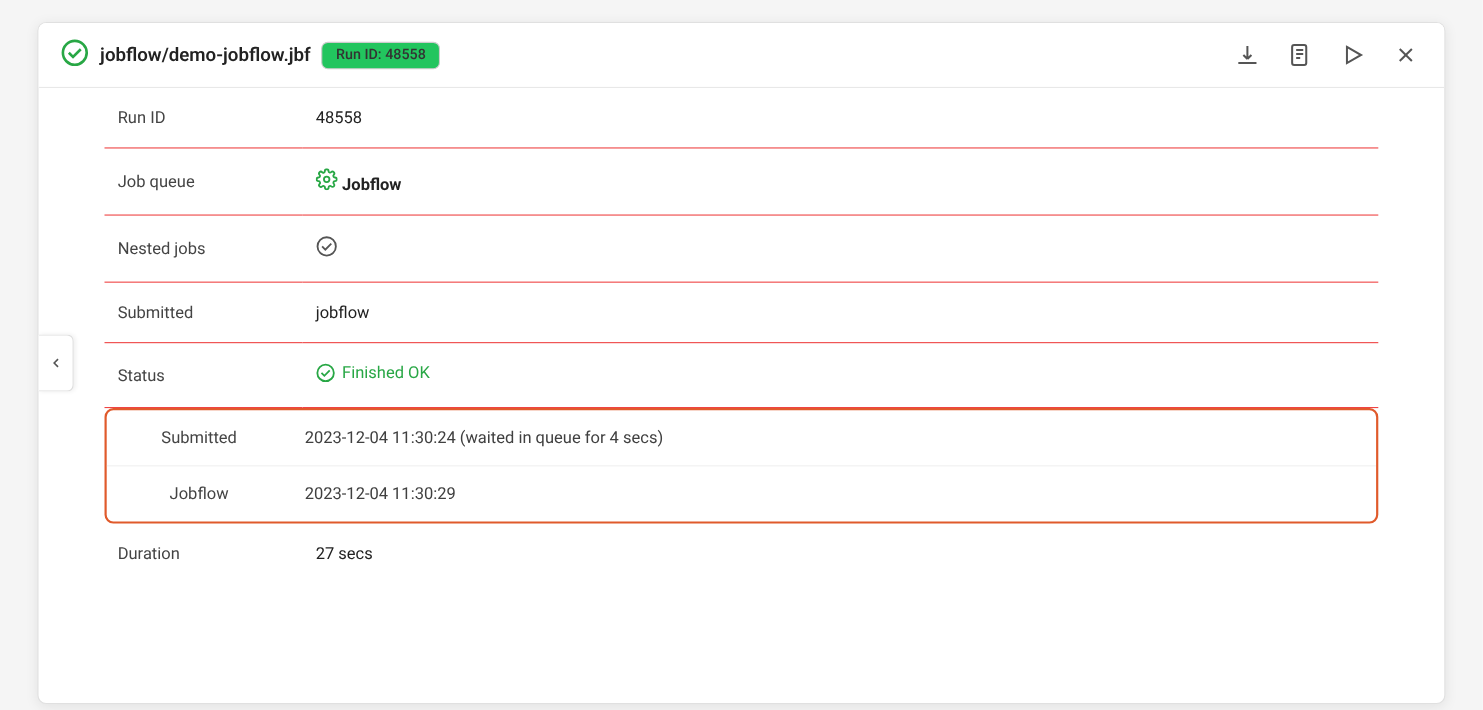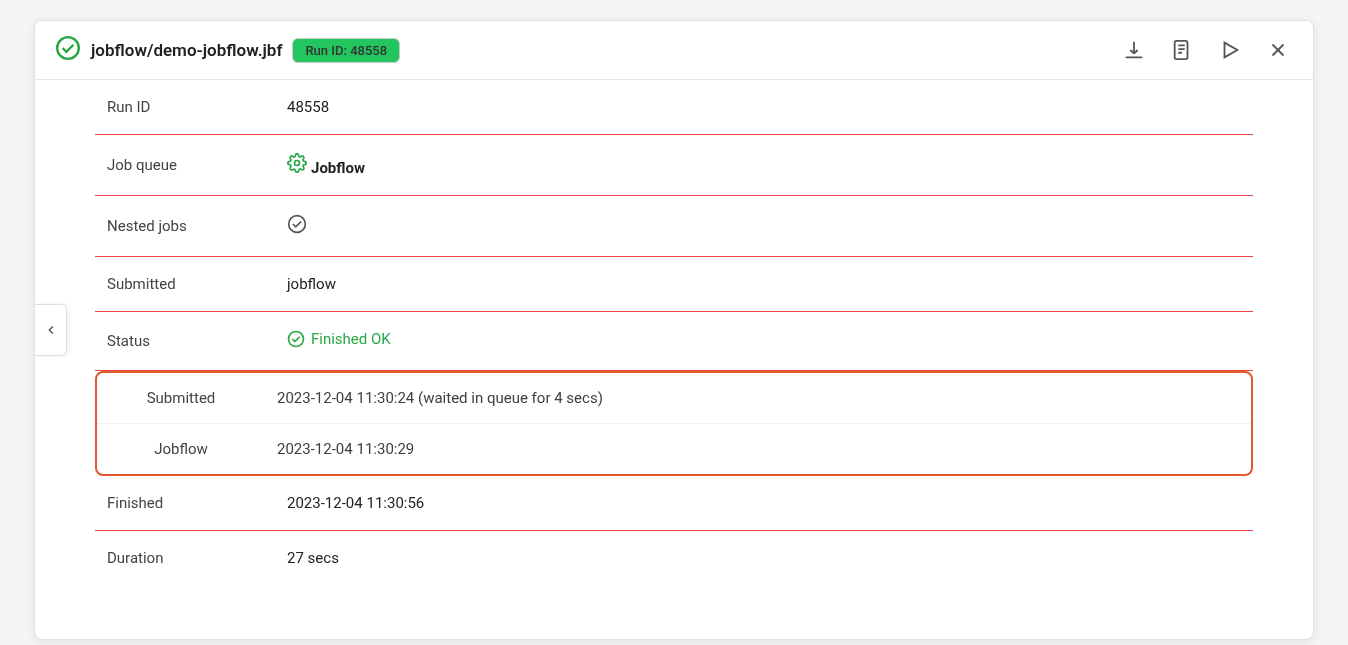--- a/index.html
+++ b/index.html
@@ -318,24 +318,20 @@
               </div>
               <hr class="hl-divider">
               <div class="hl-row">
                 <div class="hl-label">Jobflow</div>
                 <div class="hl-value">2023-12-04 11:30:29</div>
               </div>
             </div>
           </td>
         </tr>
 
-        <tr>
-          <td>Finished</td>
-          <td>2023-12-04 11:30:56</td>
-        </tr>
 
         <tr>
           <td>Duration</td>
           <td>27 secs</td>
         </tr>
       </tbody>
     </table>
   </div>
 </div>
 

